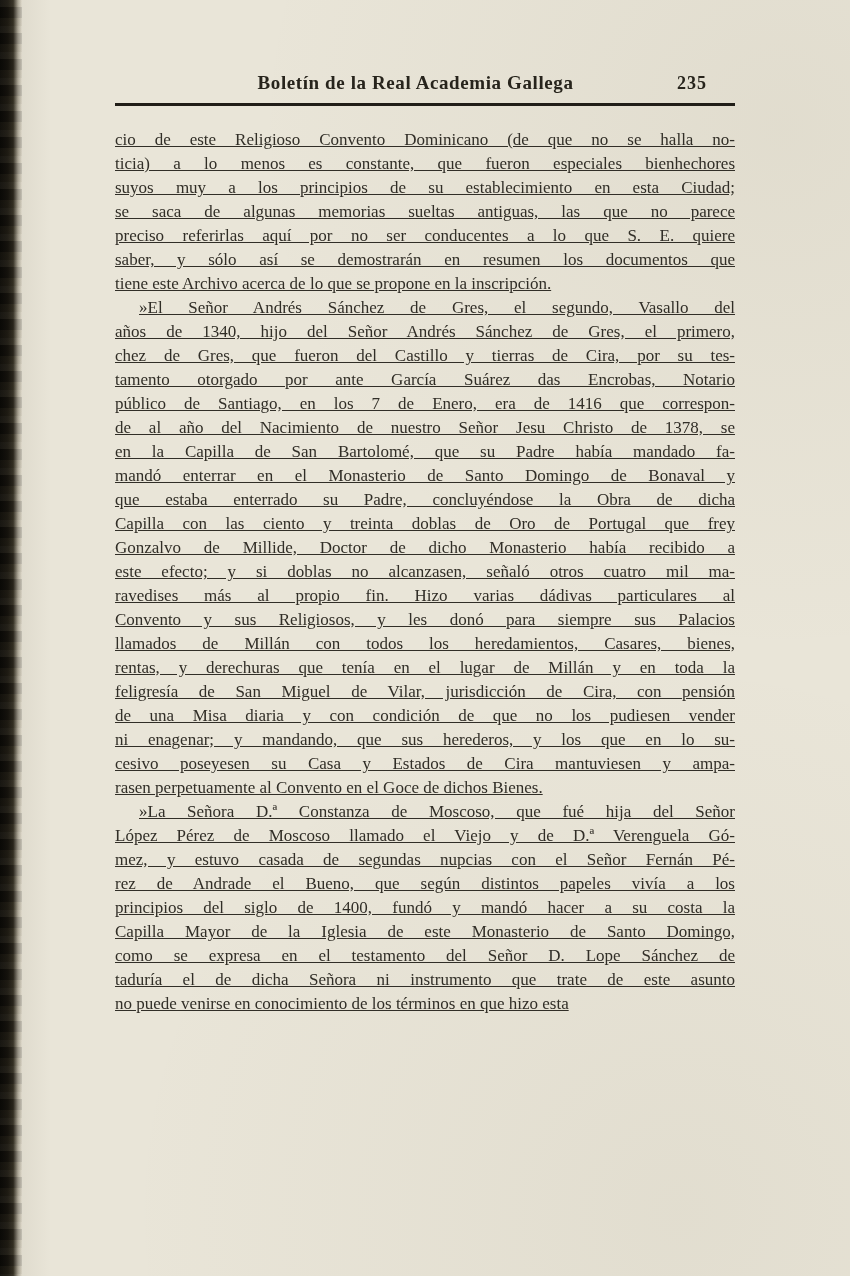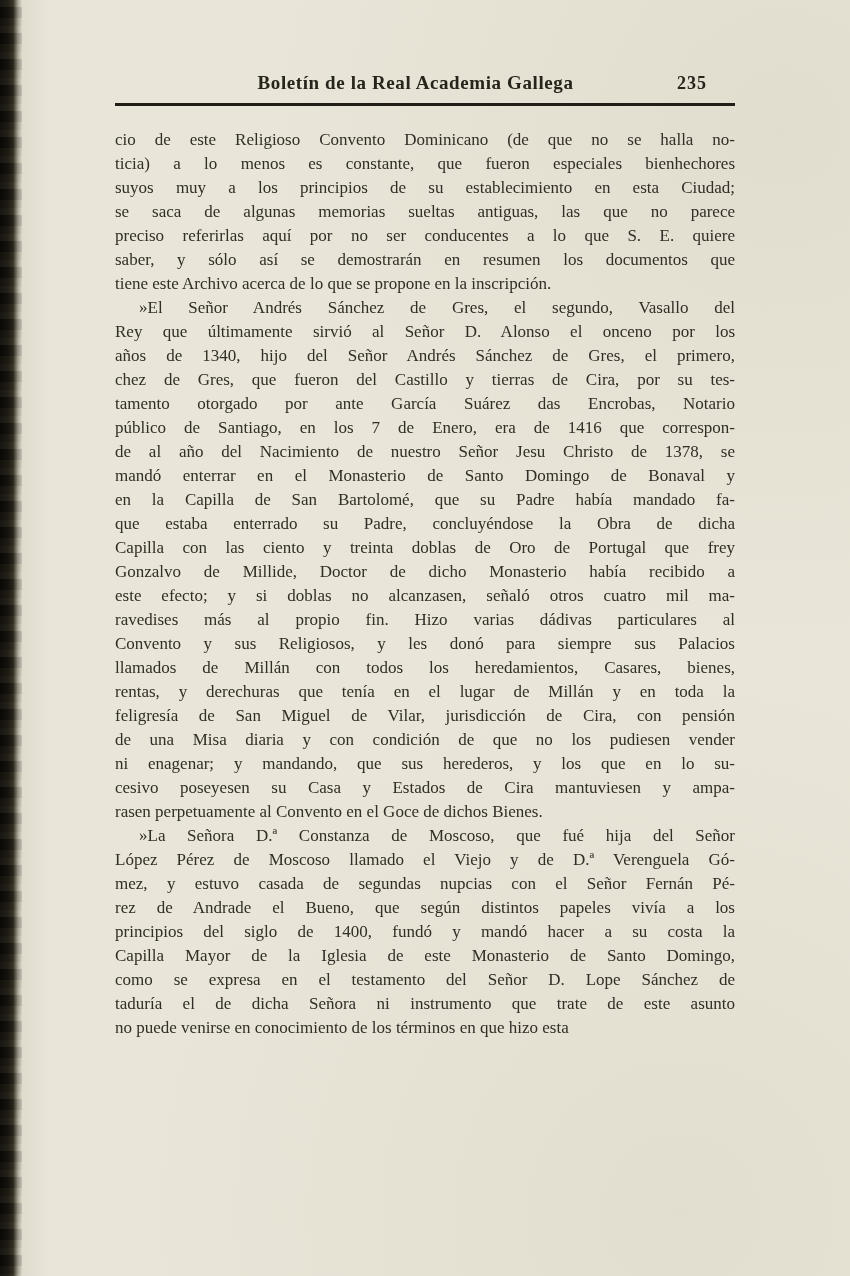--- a/index.html
+++ b/index.html
@@ -74,20 +74,21 @@
   }
   .body-text {
     margin-top: 22px;
     font-size: 17px;
     line-height: 24px;
   }
   .paragraph { margin: 0; }
   .line {
     text-align: justify;
     text-align-last: justify;
+    text-decoration: underline;
   }
   .line.last { text-align-last: left; }
   .line.indent { text-indent: 24px; }
 </style>
 </head>
 <body>
 
 <div class="page">
   <div class="binding-edge"></div>
   <div class="content">
@@ -101,28 +102,27 @@
           <div class="line">cio de este Religioso Convento Dominicano (de que no se halla no-</div>
           <div class="line">ticia) a lo menos es constante, que fueron especiales bienhechores</div>
           <div class="line">suyos muy a los principios de su establecimiento en esta Ciudad;</div>
           <div class="line">se saca de algunas memorias sueltas antiguas, las que no parece</div>
           <div class="line">preciso referirlas aquí por no ser conducentes a lo que S. E. quiere</div>
           <div class="line">saber, y sólo así se demostrarán en resumen los documentos que</div>
           <div class="line last">tiene este Archivo acerca de lo que se propone en la inscripción.</div>
         </div>
         <div class="paragraph">
           <div class="line indent">»El Señor Andrés Sánchez de Gres, el segundo, Vasallo del</div>
-          <div class="line">Rey que últimamente sirvió al Señor D. Alonso el onceno por los</div>
           <div class="line">años de 1340, hijo del Señor Andrés Sánchez de Gres, el primero,</div>
           <div class="line">chez de Gres, que fueron del Castillo y tierras de Cira, por su tes-</div>
           <div class="line">tamento otorgado por ante García Suárez das Encrobas, Notario</div>
           <div class="line">público de Santiago, en los 7 de Enero, era de 1416 que correspon-</div>
           <div class="line">de al año del Nacimiento de nuestro Señor Jesu Christo de 1378, se</div>
+          <div class="line">en la Capilla de San Bartolomé, que su Padre había mandado fa-</div>
           <div class="line">mandó enterrar en el Monasterio de Santo Domingo de Bonaval y</div>
-          <div class="line">en la Capilla de San Bartolomé, que su Padre había mandado fa-</div>
           <div class="line">que estaba enterrado su Padre, concluyéndose la Obra de dicha</div>
           <div class="line">Capilla con las ciento y treinta doblas de Oro de Portugal que frey</div>
           <div class="line">Gonzalvo de Millide, Doctor de dicho Monasterio había recibido a</div>
           <div class="line">este efecto; y si doblas no alcanzasen, señaló otros cuatro mil ma-</div>
           <div class="line">ravedises más al propio fin. Hizo varias dádivas particulares al</div>
           <div class="line">Convento y sus Religiosos, y les donó para siempre sus Palacios</div>
           <div class="line">llamados de Millán con todos los heredamientos, Casares, bienes,</div>
           <div class="line">rentas, y derechuras que tenía en el lugar de Millán y en toda la</div>
           <div class="line">feligresía de San Miguel de Vilar, jurisdicción de Cira, con pensión</div>
           <div class="line">de una Misa diaria y con condición de que no los pudiesen vender</div>

